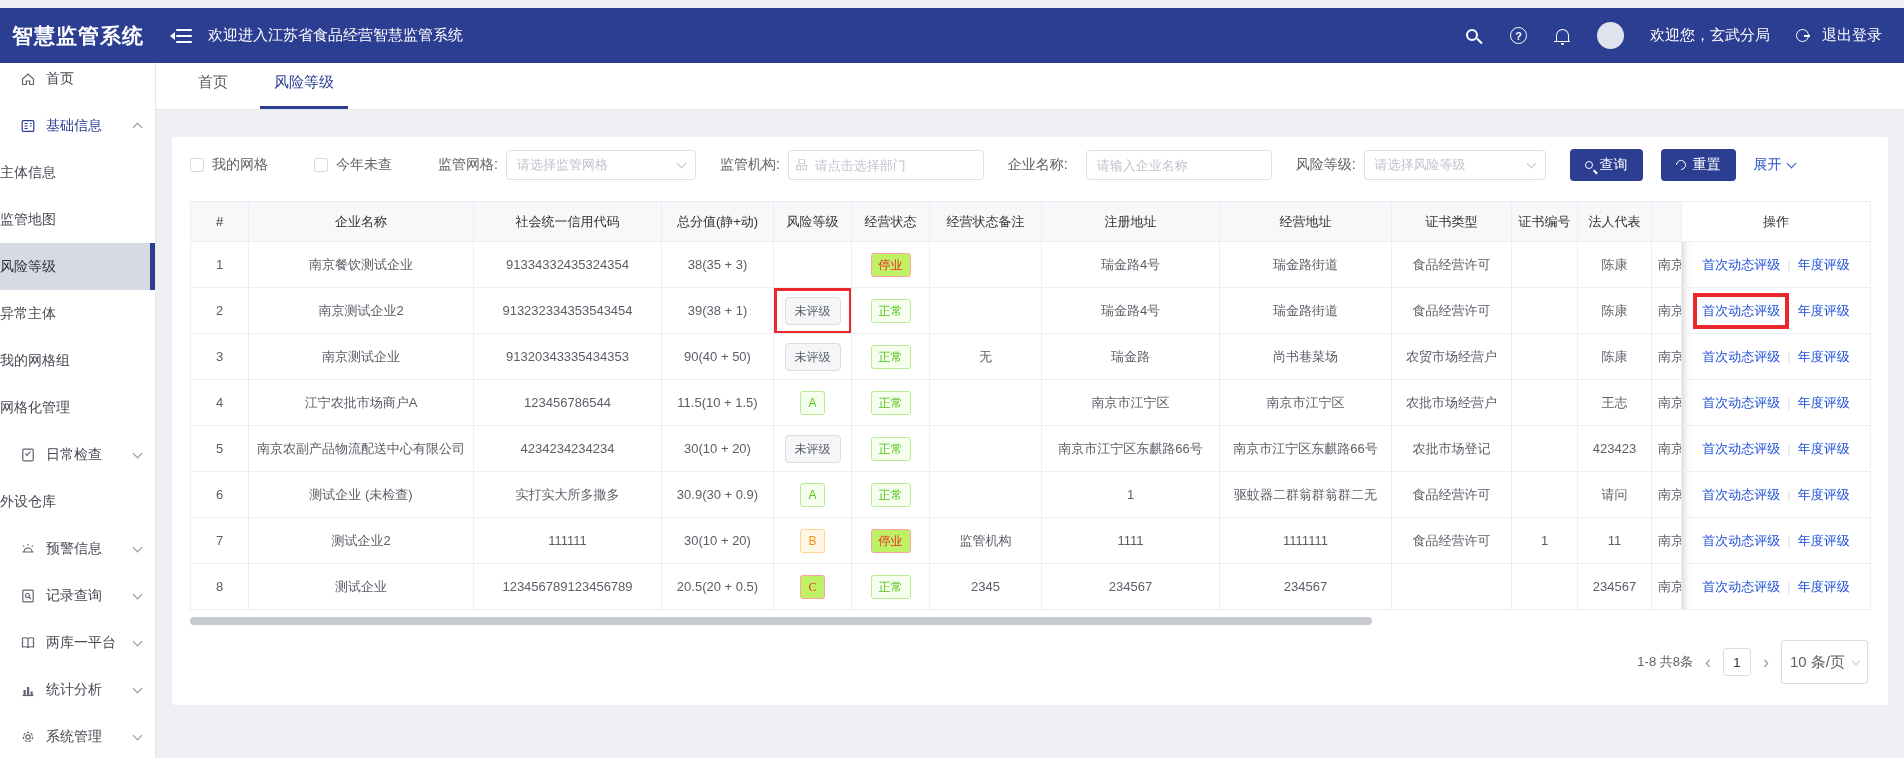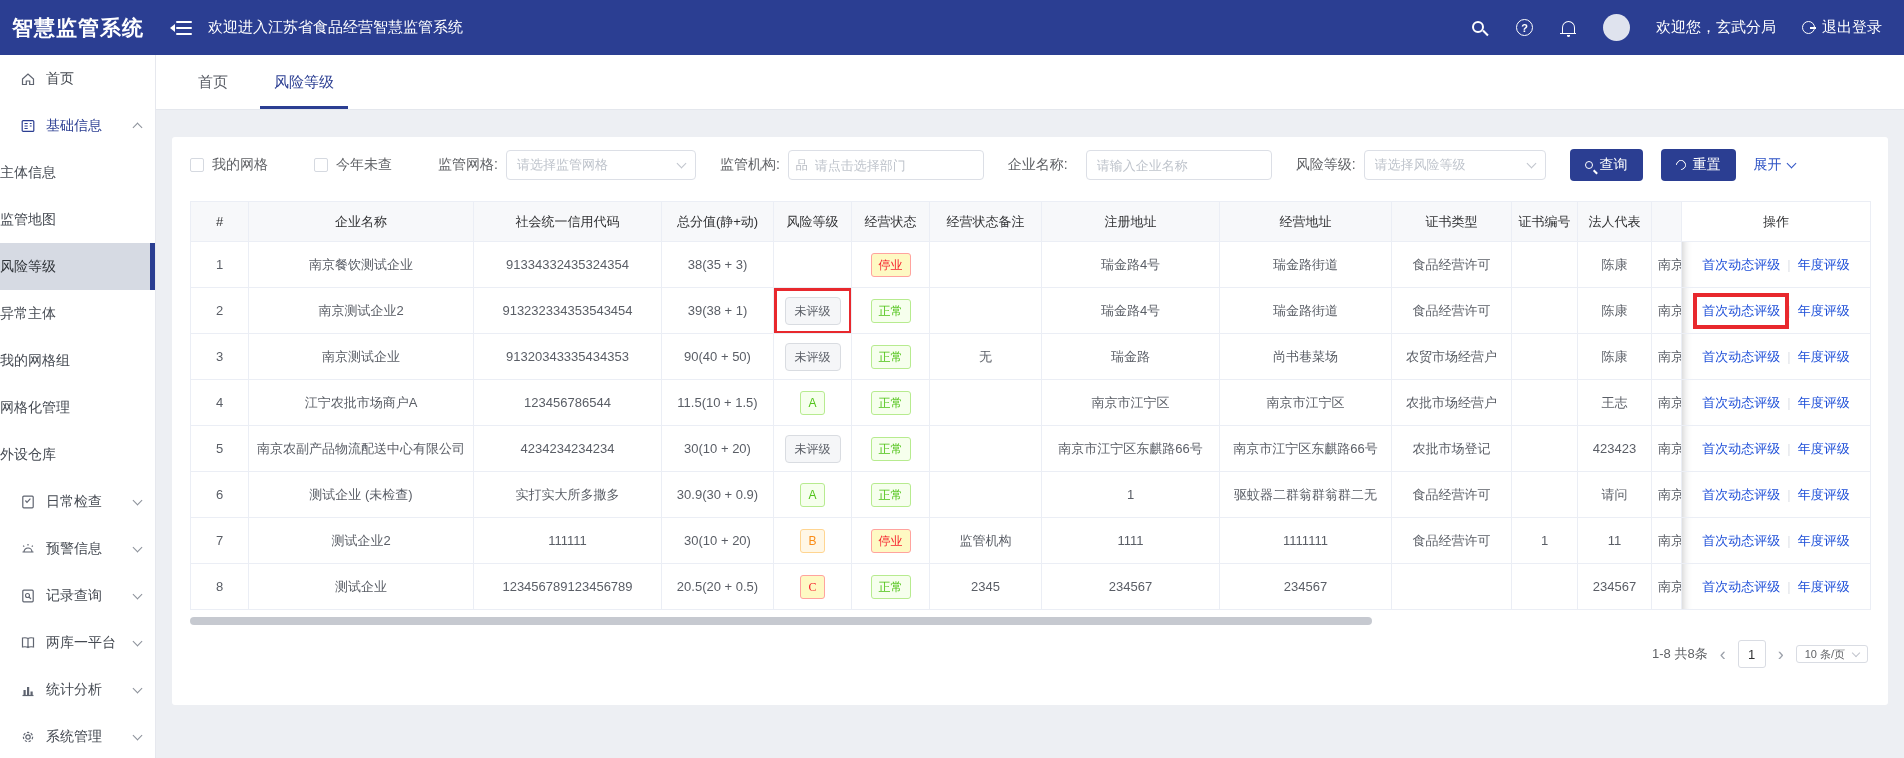--- a/index.html
+++ b/index.html
@@ -1,20 +1,20 @@
 <!DOCTYPE html>
 <html><head>
 <meta charset="utf-8">
 <style>
   * { margin:0; padding:0; box-sizing:border-box; }
   html,body { width:1904px; height:758px; overflow:hidden;
     font-family:"Liberation Sans","DejaVu Sans",sans-serif; background:#edeff3; }
 
   
-  .topbar { position:absolute; left:0; top:0; width:1904px; height:55px;
+  .topbar { position:absolute; left:0; top:8px; width:1904px; height:55px;
     background:#2b3e92; color:#fff; display:flex; align-items:center; z-index:30; }
   .logo { width:156px; text-align:center; font-size:21px; font-weight:bold; letter-spacing:1px; }
   .collapse-btn { width:22px; height:16px; margin-left:14px; position:relative; cursor:pointer; }
   .collapse-btn i { position:absolute; left:6px; right:0; height:2px; background:#fff; border-radius:1px; }
   .collapse-btn i:nth-child(1){top:1px;} .collapse-btn i:nth-child(2){top:7px;} .collapse-btn i:nth-child(3){top:13px;}
   .collapse-btn::before { content:""; position:absolute; left:0; top:4px;
     border-top:4px solid transparent; border-bottom:4px solid transparent; border-right:5px solid #fff; }
   .welcome { margin-left:16px; font-size:15px; }
   .topbar-right { position:absolute; right:22px; top:0; height:55px; display:flex; align-items:center; gap:26px; }
   .tb-ico { width:18px; height:18px; position:relative; cursor:pointer; }
@@ -23,21 +23,21 @@
     transform:rotate(45deg); left:10px; top:13px; }
   .ico-help { width:17px; height:17px; border:1.6px solid #fff; border-radius:50%;
     display:flex; align-items:center; justify-content:center; font-size:11px; font-weight:bold; }
   .ico-bell { width:13px; height:12px; border:1.6px solid #fff; border-bottom:none;
     border-radius:7px 7px 0 0; margin:2px auto 0; }
   .ico-bell::after { content:""; position:absolute; left:1px; right:1px; top:14px; height:1.6px; background:#fff; }
   .ico-bell::before { content:""; position:absolute; left:8px; top:16.5px; width:3px; height:2px;
     border-radius:0 0 2px 2px; background:#fff; }
   .avatar { width:27px; height:27px; border-radius:50%; background:#dfe3ee; }
   .greet { font-size:15px; white-space:nowrap; }
-  .logout { display:flex; align-items:center; gap:7px; font-size:15px; cursor:pointer; white-space:nowrap; }
+  .logout { display:flex; align-items:center; gap:13px; font-size:15px; cursor:pointer; white-space:nowrap; }
   .ico-power { width:13px; height:13px; border:1.6px solid #fff; border-radius:50%; position:relative; }
   .ico-power::after { content:""; position:absolute; width:6px; height:1.6px; background:#fff; right:-2px; top:5px; }
 
   
   .sidebar { position:absolute; left:0; top:55px; width:156px; bottom:0; background:#fff;
     border-right:1px solid #e6e8ee; z-index:20; overflow:hidden; }
   .side-item { height:47px; display:flex; align-items:center; position:relative;
     font-size:14px; color:#454a52; cursor:pointer; }
   .side-item .s-ico { width:16px; height:16px; margin-left:20px; margin-right:10px; flex:none; }
   .side-item.child { }
@@ -92,41 +92,41 @@
   
   .table-wrap { margin-top:20px; }
   table { border-collapse:collapse; table-layout:fixed; width:1680px; font-size:13px; }
   th,td { border:1px solid #ebeef5; text-align:center; padding:0 6px; overflow:hidden; white-space:nowrap; }
   th { height:40px; background:#f7f8fa; color:#303133; font-weight:normal; font-size:13px; }
   td { height:46px; color:#5a5e66; }
   th.opcol { background:#fff; }
   .opcell { box-shadow:inset 10px 0 9px -9px rgba(0,0,0,.22); background:#fff; }
   .badge { display:inline-block; padding:2px 7px; font-size:12px; border-radius:3px; border:1px solid transparent; line-height:1.5; }
   .b-green { color:#52c41a; border-color:#b7eb8f; background:#f6ffed; }
-  .b-red { color:#f5222d; border-color:#ffa39e; background:#fef9c3;font-family:Liberation Serif, serif; }
+  .b-red { color:#f5222d; border-color:#ffa39e; background:#bef264;font-family:Liberation Serif, serif; }
   .b-orange { color:#fa8c16; border-color:#ffd591; background:#fff7e6; }
   .b-gray { color:#5a5e66; border-color:#d9dce1; background:#f5f6f8; padding:4px 9px; border-radius:4px; }
   .oplink { color:#1d4ed8; cursor:pointer; position:relative; display:inline-block; }
   .opdiv { color:#dfe2e8; margin:0 7px; }
   .anno { position:absolute; border:4px solid #e8282d; pointer-events:none; }
   .anno-badge { left:-12px; right:-12px; top:-10px; bottom:-10px; }
   .anno-link { left:-9px; right:-9px; top:-9px; bottom:-9px; }
   .rel { position:relative; display:inline-block; }
 
   .hscroll { width:1680px; height:10px; margin-top:6px; position:relative; }
   .hscroll .thumb { position:absolute; left:0; top:1px; width:1182px; height:8px; background:#c6c9d0; border-radius:4px; cursor:pointer; }
 
   
   .pager { margin-top:14px; display:flex; align-items:center; justify-content:flex-end; gap:10px;
     font-size:13px; color:#606266; padding-right:2px; }
   .pg-arrow { font-size:18px; line-height:1; color:#9ca1aa; cursor:pointer; padding:0 2px; }
   .pg-page { min-width:28px; height:28px; border:1px solid #d9dce3; border-radius:3px;
     display:flex; align-items:center; justify-content:center; color:#303133; cursor:pointer; background:#fff; }
-  .pg-size { height:18px; border:1px solid #d9dce3; border-radius:3px; background:#fff;
-    display:flex; align-items:center; padding:0 8px; gap:8px; color:#606266; font-size:11px; cursor:pointer; }
+  .pg-size { height:44px; border:1px solid #d9dce3; border-radius:3px; background:#fff;
+    display:flex; align-items:center; padding:0 8px; gap:8px; color:#606266; font-size:15px; cursor:pointer; }
   .pg-size .chev { width:6px; height:6px; border-right:1.3px solid #c0c4cc; border-bottom:1.3px solid #c0c4cc;
     transform:rotate(45deg); margin-top:-2px; }
 </style>
 </head>
 <body>
 
 <div class="topbar">
   <div class="logo">智慧监管系统</div>
   <div class="collapse-btn">
       <i></i>
@@ -178,30 +178,30 @@
       </div>
       <div class="side-item child">
         <span>异常主体</span>
       </div>
       <div class="side-item child">
         <span>我的网格组</span>
       </div>
       <div class="side-item child">
         <span>网格化管理</span>
       </div>
-      <div class="side-item child">
-        <span>外设仓库</span>
-      </div>
       <div class="side-item">
         <span class="s-ico"><svg viewBox="0 0 16 16">
             <rect x="2.8" y="2.2" width="10.4" height="11.6" rx="1" fill="none" stroke="#5f6470" stroke-width="1.2"></rect>
             <path d="M5.4 6.5 7 8.3l3.4-3.6" fill="none" stroke="#5f6470" stroke-width="1.2"></path>
           </svg></span>
         <span>日常检查</span>
         <span class="chev down"></span>
+      </div>
+      <div class="side-item child">
+        <span>外设仓库</span>
       </div>
       <div class="side-item">
         <span class="s-ico"><svg viewBox="0 0 16 16">
             <path d="M4 11a4 4 0 0 1 8 0" fill="none" stroke="#5f6470" stroke-width="1.2"></path>
             <path d="M2.5 11h11M8 4.5V3M4.2 5.6 3.2 4.6M11.8 5.6l1-1" stroke="#5f6470" stroke-width="1.2"></path>
           </svg></span>
         <span>预警信息</span>
         <span class="chev down"></span>
       </div>
       <div class="side-item">

